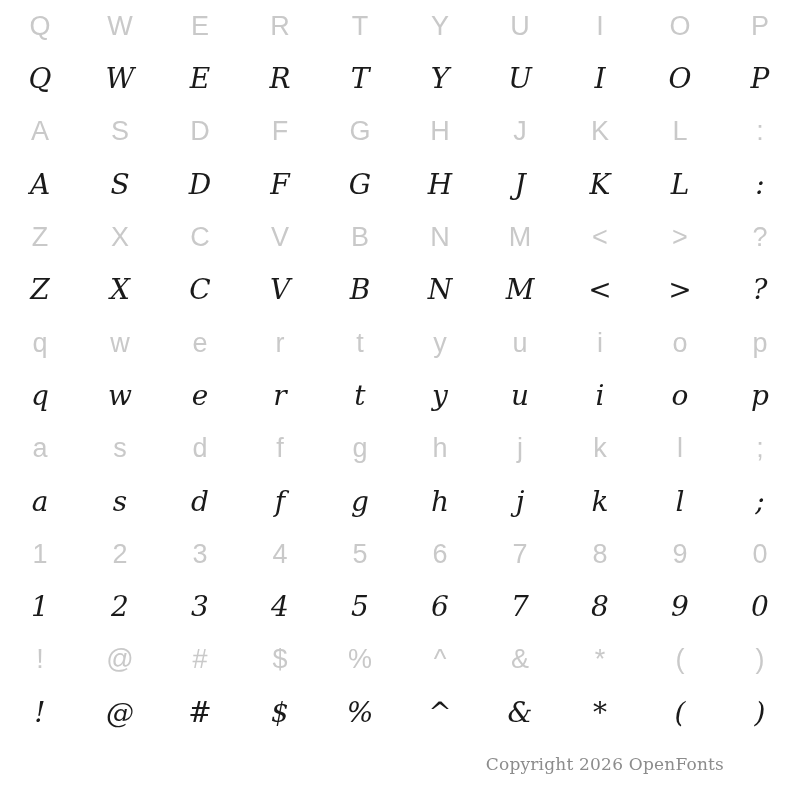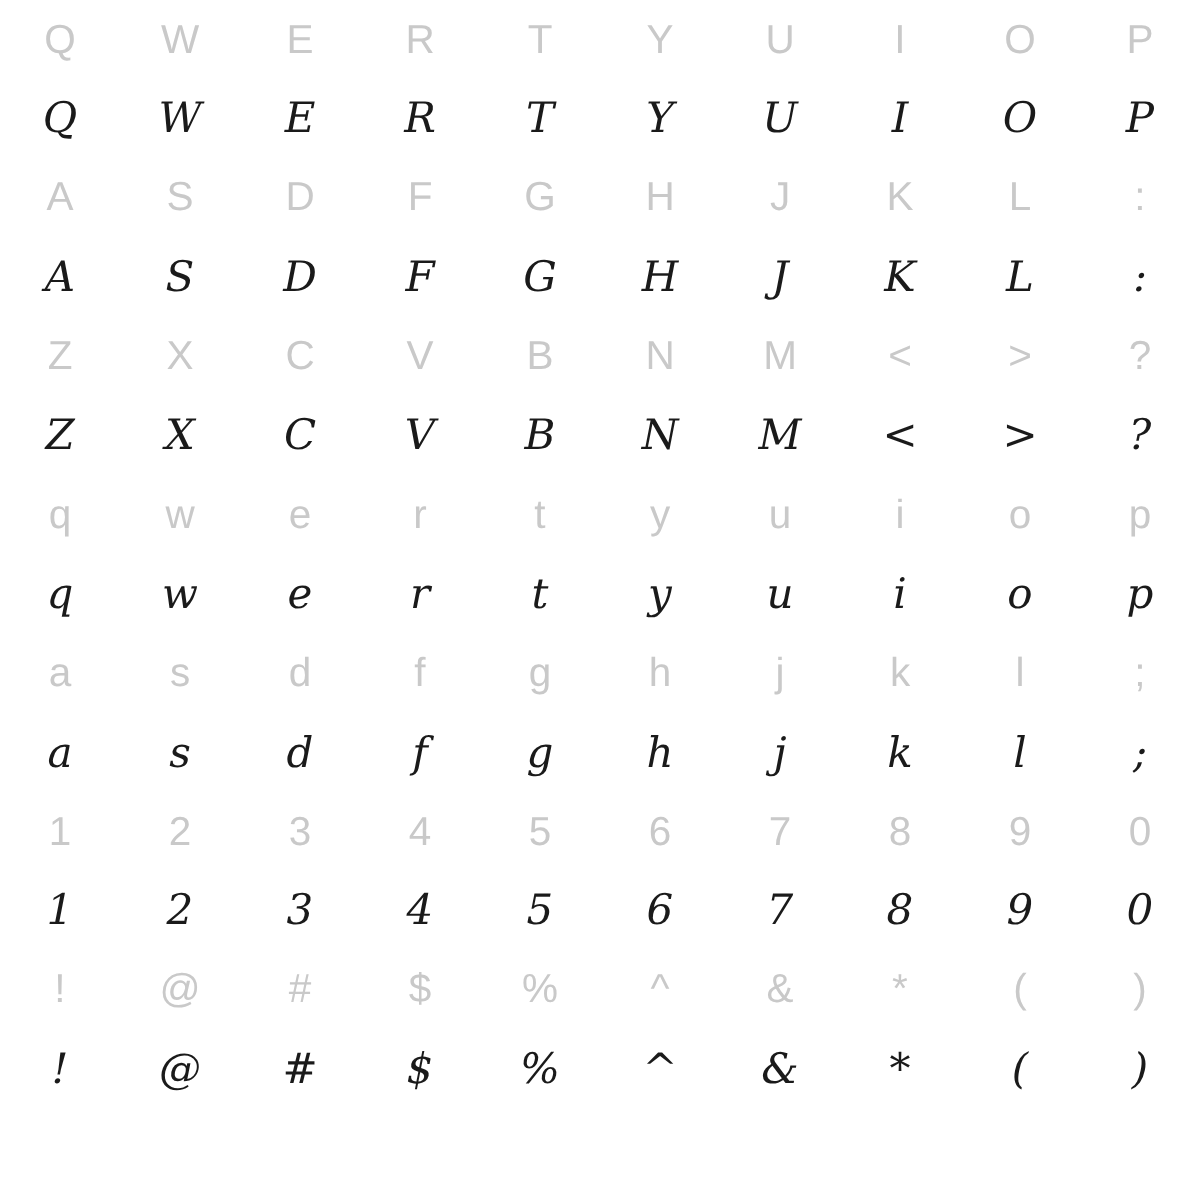--- a/index.html
+++ b/index.html
@@ -76,13 +76,14 @@
       <div class="row-sample" style="display: contents;"><div class="cell">Z</div><div class="cell">X</div><div class="cell">C</div><div class="cell">V</div><div class="cell">B</div><div class="cell">N</div><div class="cell">M</div><div class="cell">&lt;</div><div class="cell">&gt;</div><div class="cell">?</div></div>
       <div class="row-ref" style="display: contents;"><div class="cell">q</div><div class="cell">w</div><div class="cell">e</div><div class="cell">r</div><div class="cell">t</div><div class="cell">y</div><div class="cell">u</div><div class="cell">i</div><div class="cell">o</div><div class="cell">p</div></div>
       <div class="row-sample" style="display: contents;"><div class="cell">q</div><div class="cell">w</div><div class="cell">e</div><div class="cell">r</div><div class="cell">t</div><div class="cell">y</div><div class="cell">u</div><div class="cell">i</div><div class="cell">o</div><div class="cell">p</div></div>
       <div class="row-ref" style="display: contents;"><div class="cell">a</div><div class="cell">s</div><div class="cell">d</div><div class="cell">f</div><div class="cell">g</div><div class="cell">h</div><div class="cell">j</div><div class="cell">k</div><div class="cell">l</div><div class="cell">;</div></div>
       <div class="row-sample" style="display: contents;"><div class="cell">a</div><div class="cell">s</div><div class="cell">d</div><div class="cell">f</div><div class="cell">g</div><div class="cell">h</div><div class="cell">j</div><div class="cell">k</div><div class="cell">l</div><div class="cell">;</div></div>
       <div class="row-ref" style="display: contents;"><div class="cell">1</div><div class="cell">2</div><div class="cell">3</div><div class="cell">4</div><div class="cell">5</div><div class="cell">6</div><div class="cell">7</div><div class="cell">8</div><div class="cell">9</div><div class="cell">0</div></div>
       <div class="row-sample" style="display: contents;"><div class="cell">1</div><div class="cell">2</div><div class="cell">3</div><div class="cell">4</div><div class="cell">5</div><div class="cell">6</div><div class="cell">7</div><div class="cell">8</div><div class="cell">9</div><div class="cell">0</div></div>
       <div class="row-ref" style="display: contents;"><div class="cell">!</div><div class="cell">@</div><div class="cell">#</div><div class="cell">$</div><div class="cell">%</div><div class="cell">^</div><div class="cell">&amp;</div><div class="cell">*</div><div class="cell">(</div><div class="cell">)</div></div>
       <div class="row-sample" style="display: contents;"><div class="cell">!</div><div class="cell">@</div><div class="cell">#</div><div class="cell">$</div><div class="cell">%</div><div class="cell">^</div><div class="cell">&amp;</div><div class="cell">*</div><div class="cell">(</div><div class="cell">)</div></div>
     </div>
+  <div class="footer">Copyright 2026 OpenFonts</div>
 </div>
 
 </body></html>

